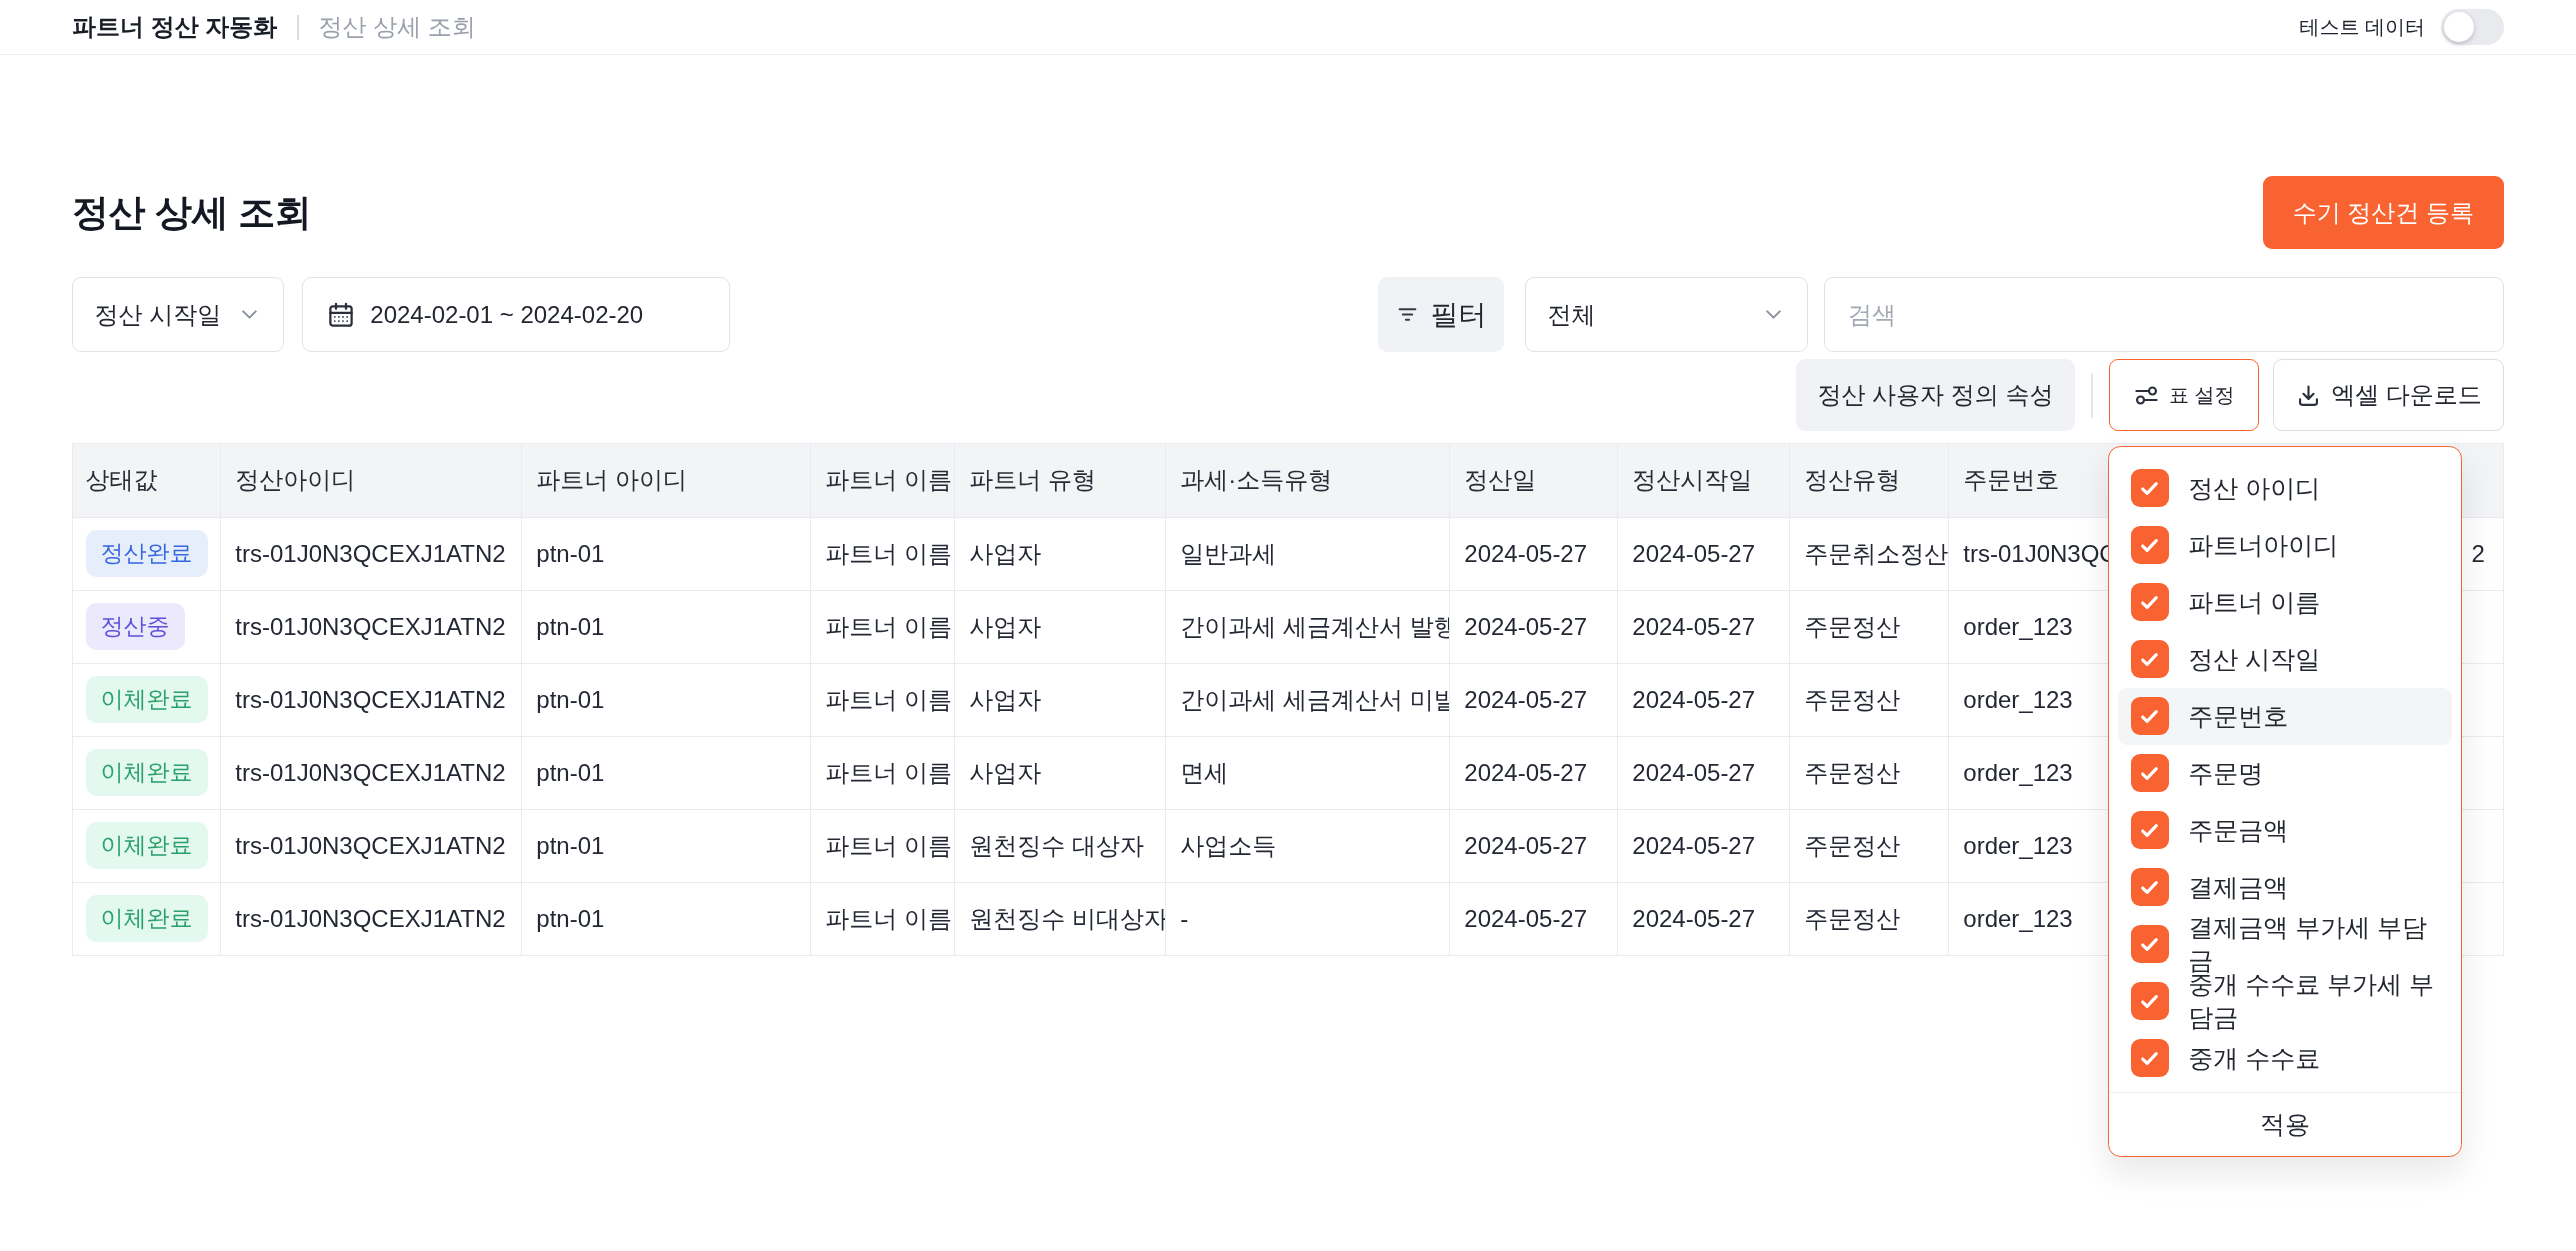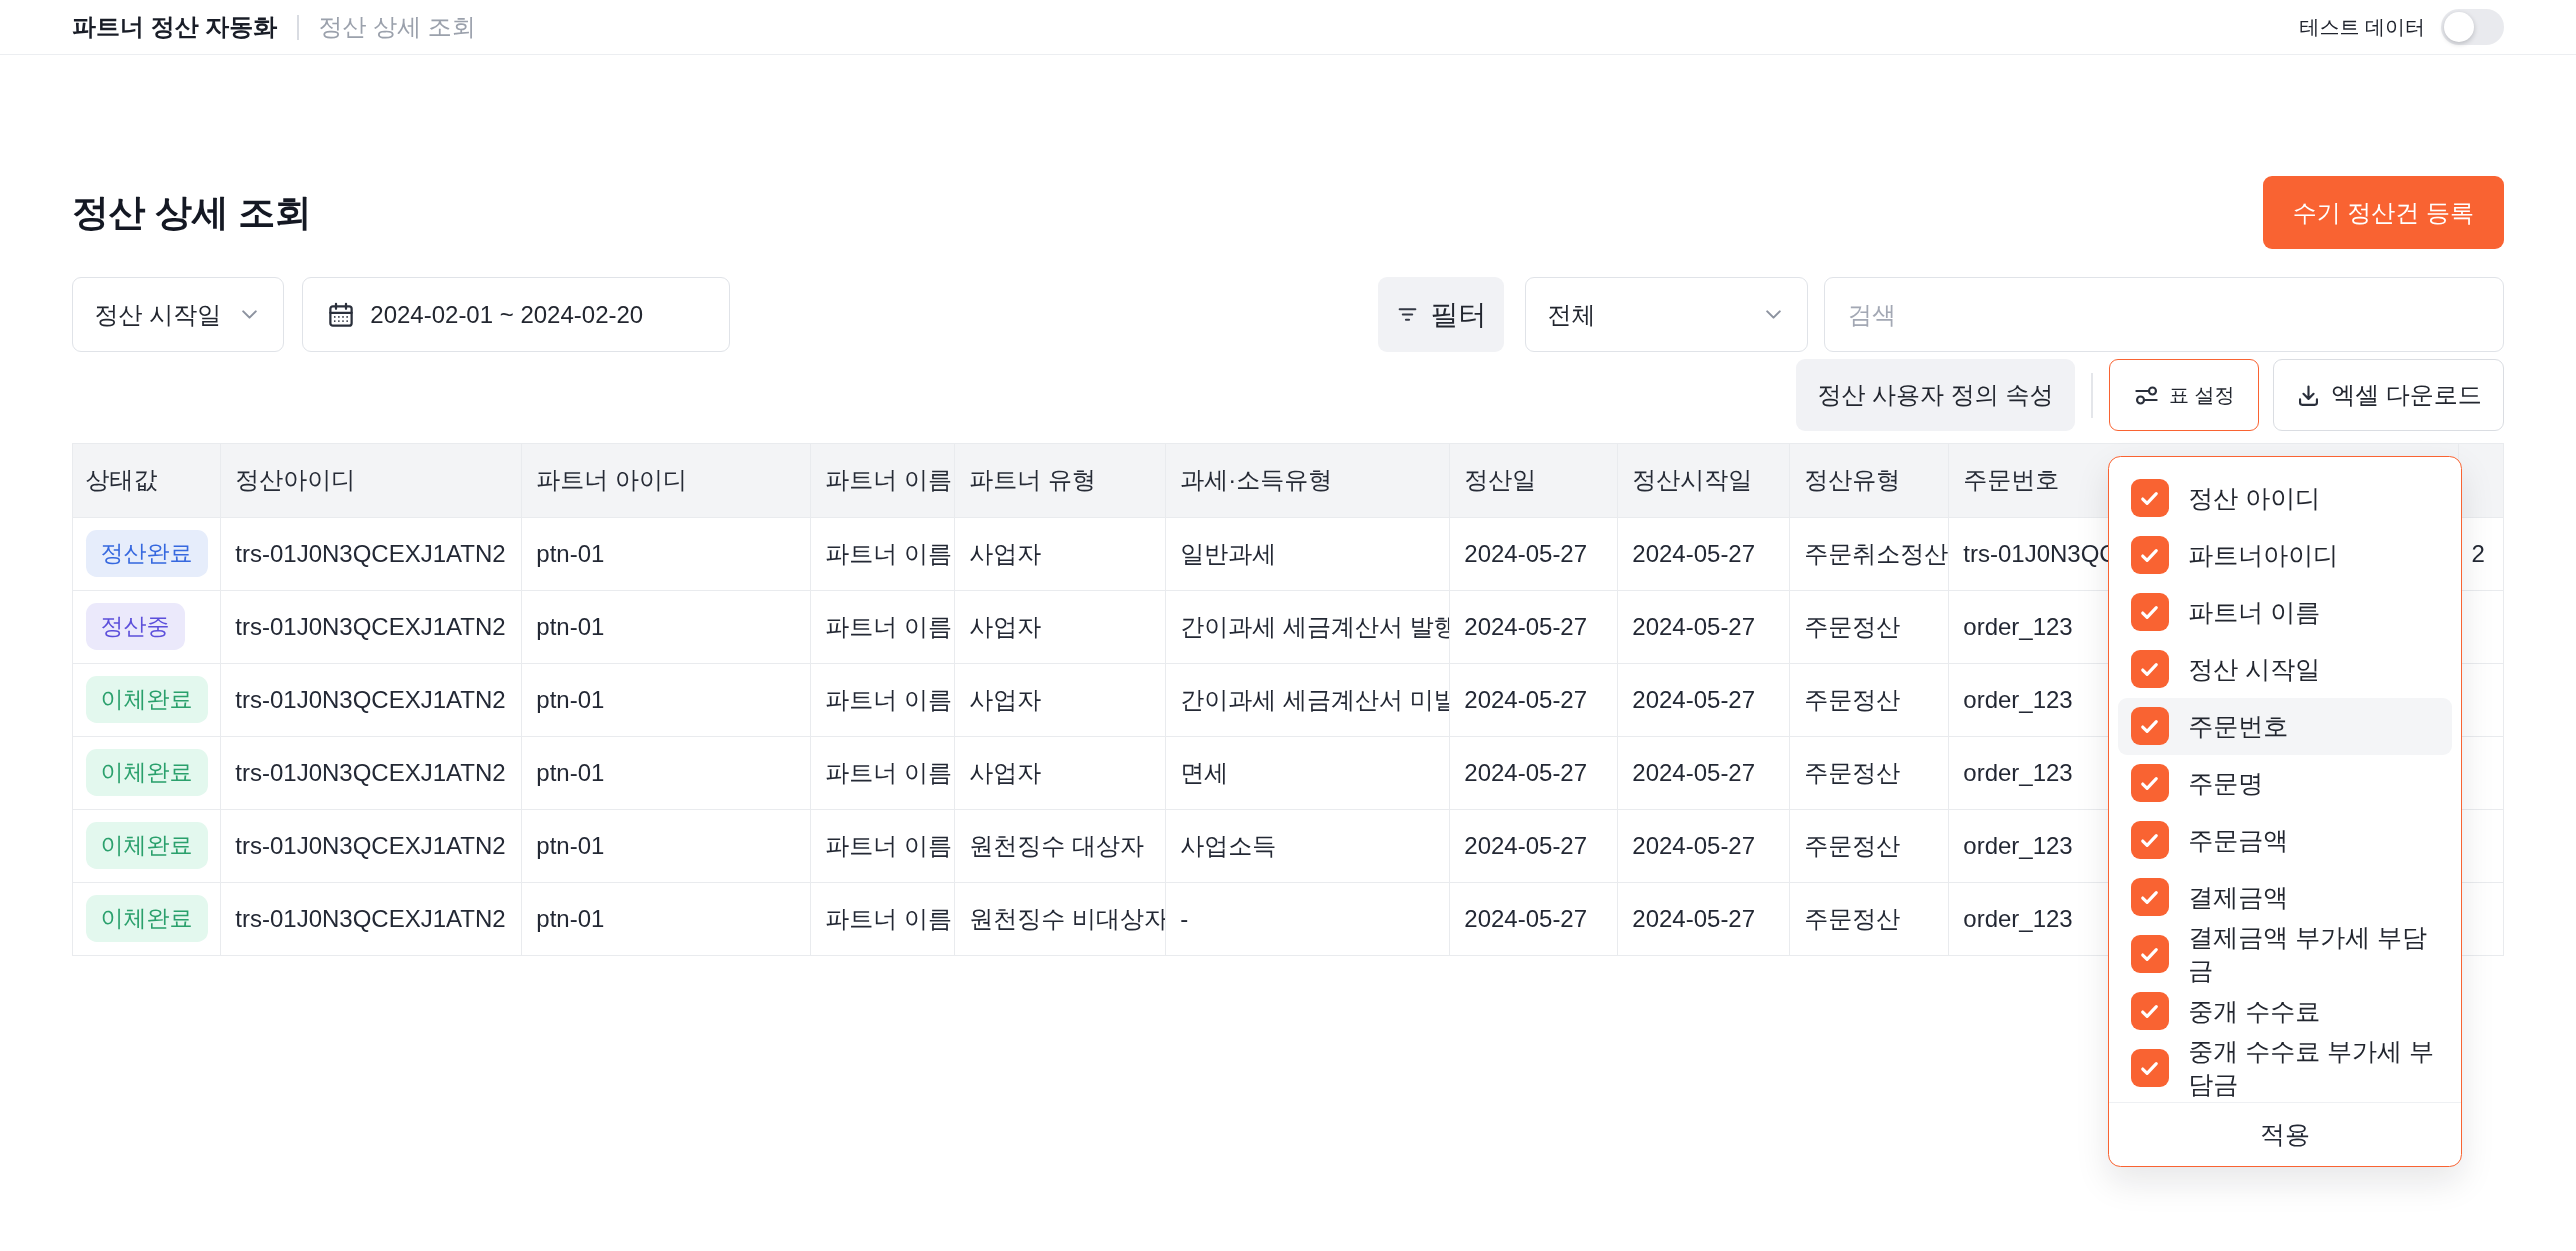--- a/index.html
+++ b/index.html
@@ -65,21 +65,21 @@
   .grid th { height:74px; background:#F3F4F6; font-size:24px; font-weight:400; color:#262B36; }
   .grid td { height:73px; font-size:24px; color:#23membro2834; color:#232834; background:#fff; }
   .grid th:first-child, .grid td:first-child { padding-left:12.5px; }
   .grid td.extra, .grid th.extra { padding-left:12.5px; }
   .badge { display:inline-block; padding:8px 15px; border-radius:10.7px; font-size:23px; font-weight:500; }
   .badge-blue   { color:#3668DF; background:#E6EDFB; }
   .badge-purple { color:#5C4FDB; background:#EBE9FB; }
   .badge-green  { color:#2AA06C; background:#E3F8EE; }
 
   
-  .panel { position:absolute; left:2108px; top:456px; width:354px; height:711px; background:#fff;
+  .panel { position:absolute; left:2108px; top:446px; width:354px; height:711px; background:#fff;
     border:1.8px solid #F96332; border-radius:12.5px; z-index:50; display:flex; flex-direction:column;
     box-shadow:0 14.3px 34px rgba(15,20,30,0.10); }
   .panel-items { padding:12.5px 9px 5.4px 9px; flex:1; }
   .panel-item { height:57px; display:flex; align-items:center; padding:0 12.5px; border-radius:9px; }
   .panel-item.highlight { background:#F4F5F7; }
   .checkbox { width:38px; height:38px; border-radius:9px; background:#F96332; display:flex;
     align-items:center; justify-content:center; flex:none; cursor:pointer; }
   .panel-item .lbl { margin-left:19.7px; font-size:25px; color:#22262F; }
   .panel-footer { border-top:1.8px solid #EEF0F3; height:66px; display:flex; align-items:center;
     justify-content:center; }
@@ -361,28 +361,28 @@
           </svg>
         </span>
         <span class="lbl">결제금액 부가세 부담금</span>
       </div>
       <div class="panel-item">
         <span class="checkbox">
           <svg width="25" height="25" viewBox="0 0 24 24">
             <path d="M5.5 12.5l4.2 4.2 8.8-9.4" stroke="#ffffff" stroke-width="3" fill="none" stroke-linecap="round" stroke-linejoin="round"></path>
           </svg>
         </span>
+        <span class="lbl">중개 수수료 부가세 부담금</span>
+      </div>
+      <div class="panel-item">
+        <span class="checkbox">
+          <svg width="25" height="25" viewBox="0 0 24 24">
+            <path d="M5.5 12.5l4.2 4.2 8.8-9.4" stroke="#ffffff" stroke-width="3" fill="none" stroke-linecap="round" stroke-linejoin="round"></path>
+          </svg>
+        </span>
         <span class="lbl">중개 수수료</span>
-      </div>
-      <div class="panel-item">
-        <span class="checkbox">
-          <svg width="25" height="25" viewBox="0 0 24 24">
-            <path d="M5.5 12.5l4.2 4.2 8.8-9.4" stroke="#ffffff" stroke-width="3" fill="none" stroke-linecap="round" stroke-linejoin="round"></path>
-          </svg>
-        </span>
-        <span class="lbl">중개 수수료 부가세 부담금</span>
       </div>
     </div>
   <div class="panel-footer">
     <button class="btn-apply">적용</button>
   </div>
 </div>
 
 
 </body></html>

